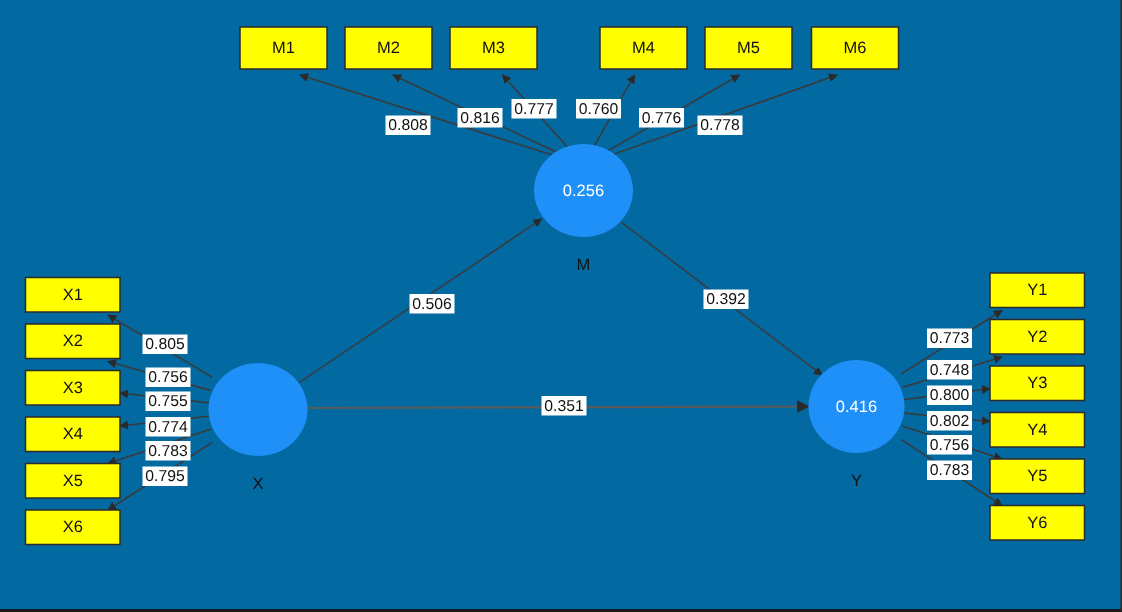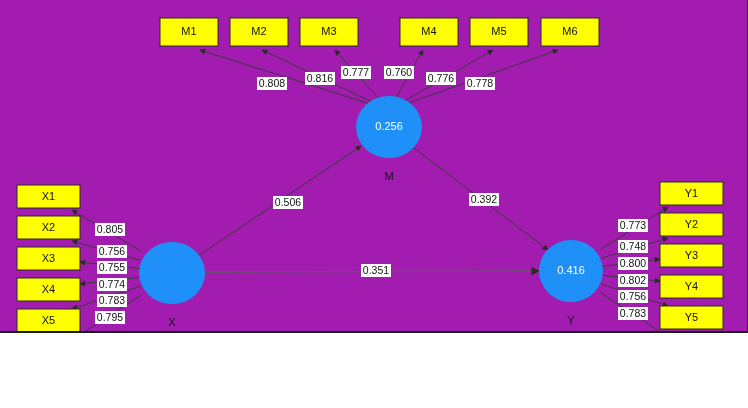--- a/index.html
+++ b/index.html
@@ -6,22 +6,22 @@
     margin: 0;
     padding: 0;
     background: #ffffff;
   }
   body {
     font-family: "Liberation Sans", sans-serif;
   }
   #diagram-canvas {
     position: relative;
     width: 748px;
-    height: 333px;
-    background: #a21caf;
+    height: 408px;
+    background: #0369a1;
     border-bottom: 2px solid #1a1a1a;
     border-right: 1px solid #2a2a2a;
     box-sizing: border-box;
     overflow: hidden;
   }
   #sem-svg {
     position: absolute;
     left: 0;
     top: 0;
     width: 748px;

